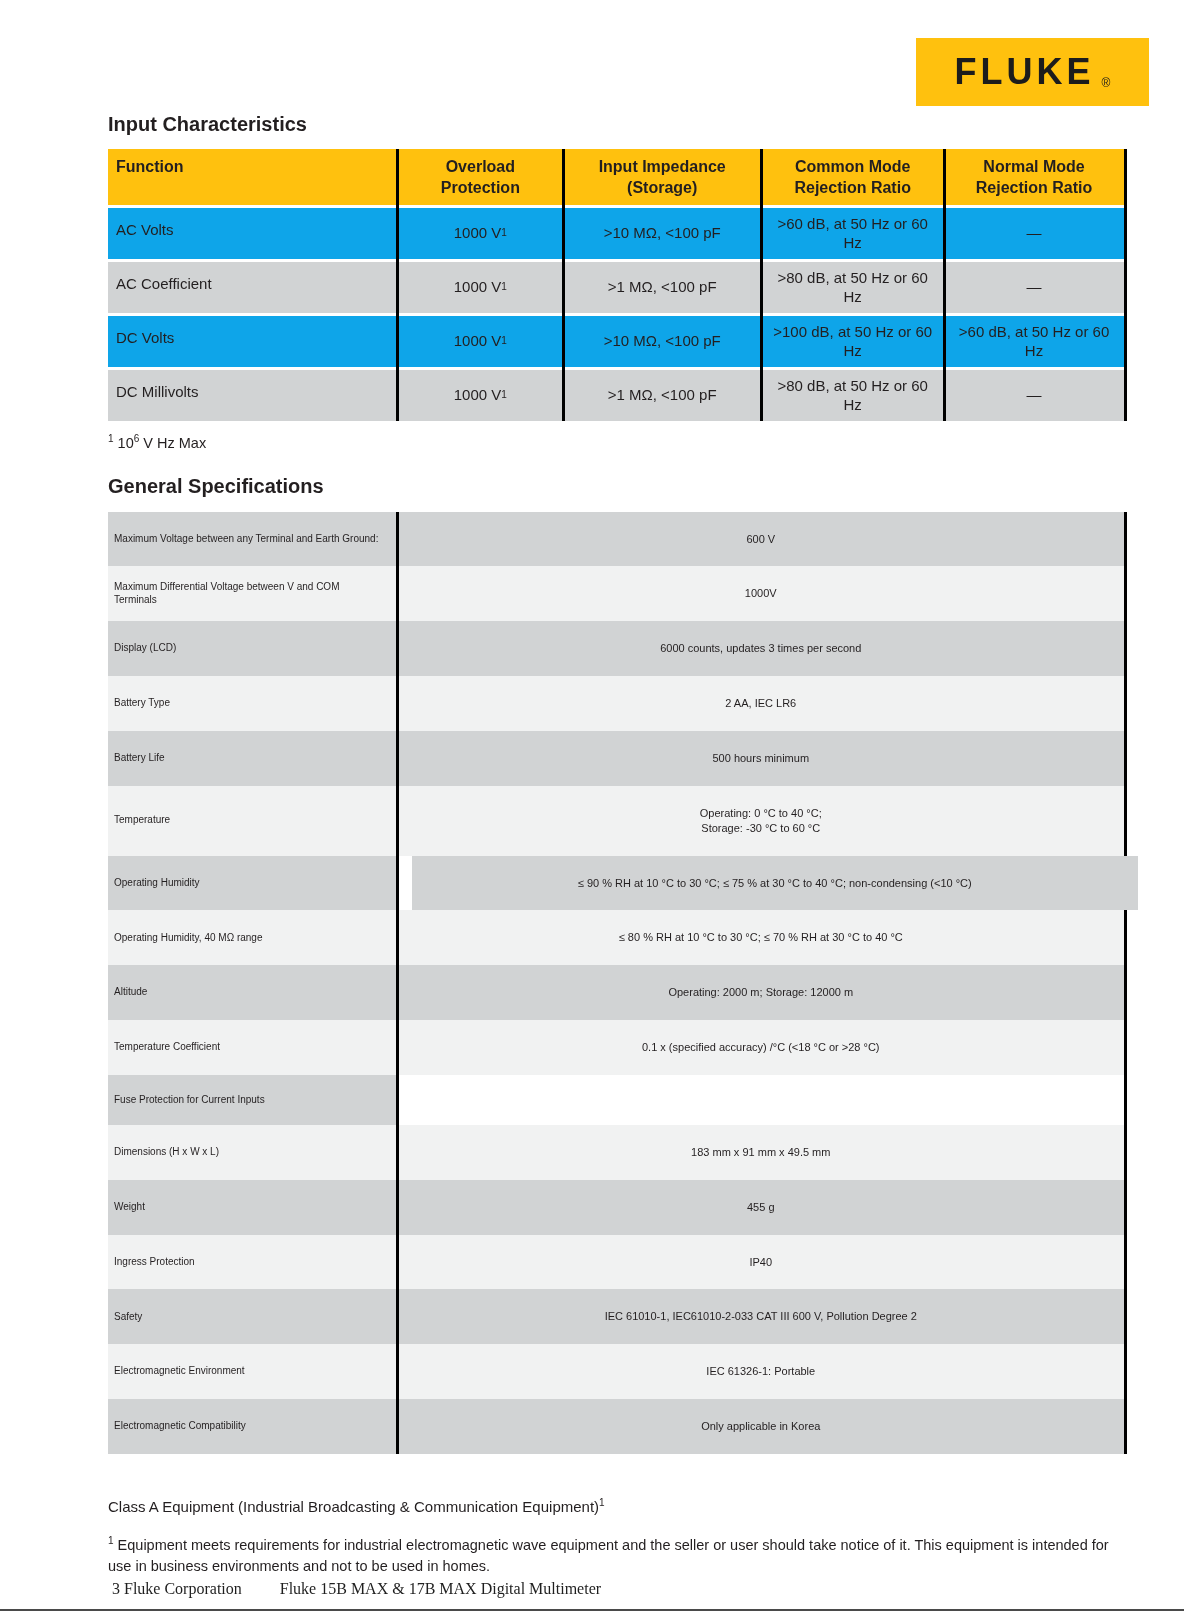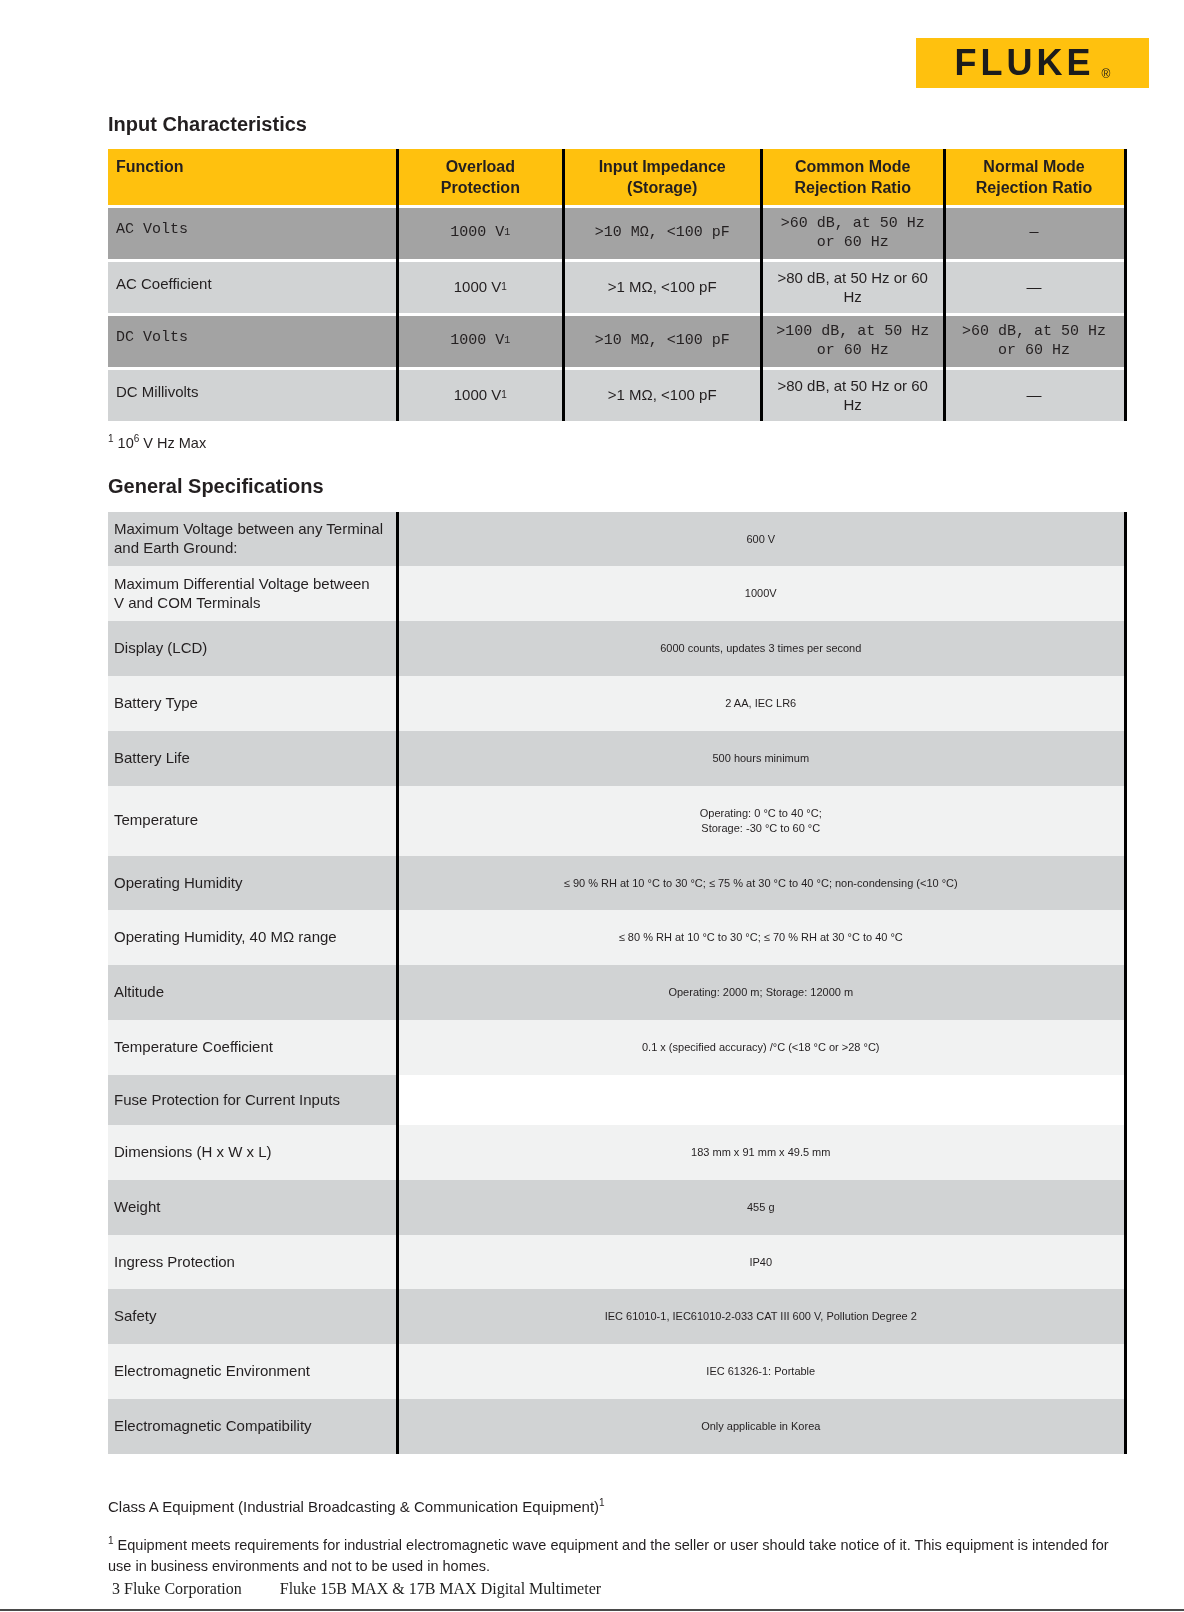--- a/index.html
+++ b/index.html
@@ -5,21 +5,21 @@
   html,body{margin:0;padding:0;background:#ffffff;}
   .page{
     width:1184px;height:1612px;position:relative;background:#ffffff;
     font-family:"Liberation Sans","DejaVu Sans",sans-serif;color:#231f20;
     overflow:hidden;
   }
   .content{padding:0 57px 0 108px;}
 
   
   .logo{
-    position:absolute;top:38px;left:916px;width:233px;height:50px;
+    position:absolute;top:38px;left:916px;width:233px;height:68px;
     background:#ffc10e;display:flex;align-items:center;justify-content:center;
   }
   .logo .word{
     font-weight:bold;font-size:36px;letter-spacing:4px;color:#1c1c1c;
     transform:scaleY(1.02);line-height:1;
   }
   .logo .reg{font-size:12px;color:#1c1c1c;margin-left:7px;margin-top:22px;}
 
   
   .section-title{font-size:20px;font-weight:bold;margin:0;color:#231f20;}
@@ -33,44 +33,44 @@
   .ic-table .cell{
     display:flex;align-items:center;justify-content:center;text-align:center;
     padding:6px 10px;font-size:15px;line-height:1.3;min-height:48px;box-sizing:border-box;
   }
   .ic-table .cell.fn{justify-content:flex-start;text-align:right;padding-left:8px;align-items:flex-start;padding-top:12px;}
   .ic-head .cell{
     background:#ffc10e;font-weight:bold;font-size:16px;min-height:54px;
     align-items:flex-start;padding-top:8px;
   }
   .ic-head .cell.fn{padding-top:8px;}
-  .row-light .cell{background:#a3a3a3;font-family:Liberation Mono, monospace;}
+  .row-light .cell{background:#0ea5e9;}
   .row-gray .cell{background:#d1d3d4;}
   .vline{position:absolute;top:0;bottom:0;width:3px;background:#000;}
   .vl1{left:calc(28.5% - 1.5px);} .vl2{left:calc(44.8% - 1.5px);}
   .vl3{left:calc(64.3% - 1.5px);} .vl4{left:calc(82.3% - 1.5px);}
 
   sup{font-size:10px;line-height:0;}
 
   .ic-footnote{margin-top:14px;font-size:14.5px;}
 
   
   .gs-table{margin-top:14px;position:relative;border-right:3px solid #000;}
   .gs-row{display:grid;grid-template-columns:28.5% 71.5%;}
   .gs-row .lbl{
     display:flex;align-items:center;text-align:left;
-    padding:4px 14px 4px 6px;font-size:15px;line-height:1.25;box-sizing:border-box;
+    padding:4px 14px 4px 6px;font-size:10px;line-height:1.25;box-sizing:border-box;
   }
   .gs-row .val{
     display:flex;flex-direction:column;align-items:center;justify-content:center;text-align:center;
     padding:20px 18px;font-size:11px;line-height:1.35;box-sizing:border-box;
   }
   .gs-row{min-height:30px;}
   .gs-row.h40{min-height:40px;} .gs-row.h46{min-height:46px;}
-  .gs-row.h52{min-height:52px;} .gs-row.h50{min-height:50px;}
+  .gs-row.h52{min-height:52px;gap:14px;} .gs-row.h50{min-height:50px;}
   .gs-row.g .lbl,.gs-row.g .val{background:#d1d3d4;}
   .gs-row.l .lbl,.gs-row.l .val{background:#f1f2f2;}
   .gs-vline{position:absolute;top:0;bottom:0;width:3px;background:#000;left:calc(28.5% - 1.5px);}
 
   
   .class-a{margin-top:44px;font-size:15px;}
   .footnote-para{margin-top:20px;font-size:14.5px;line-height:1.45;}
 
   
   .footer{

